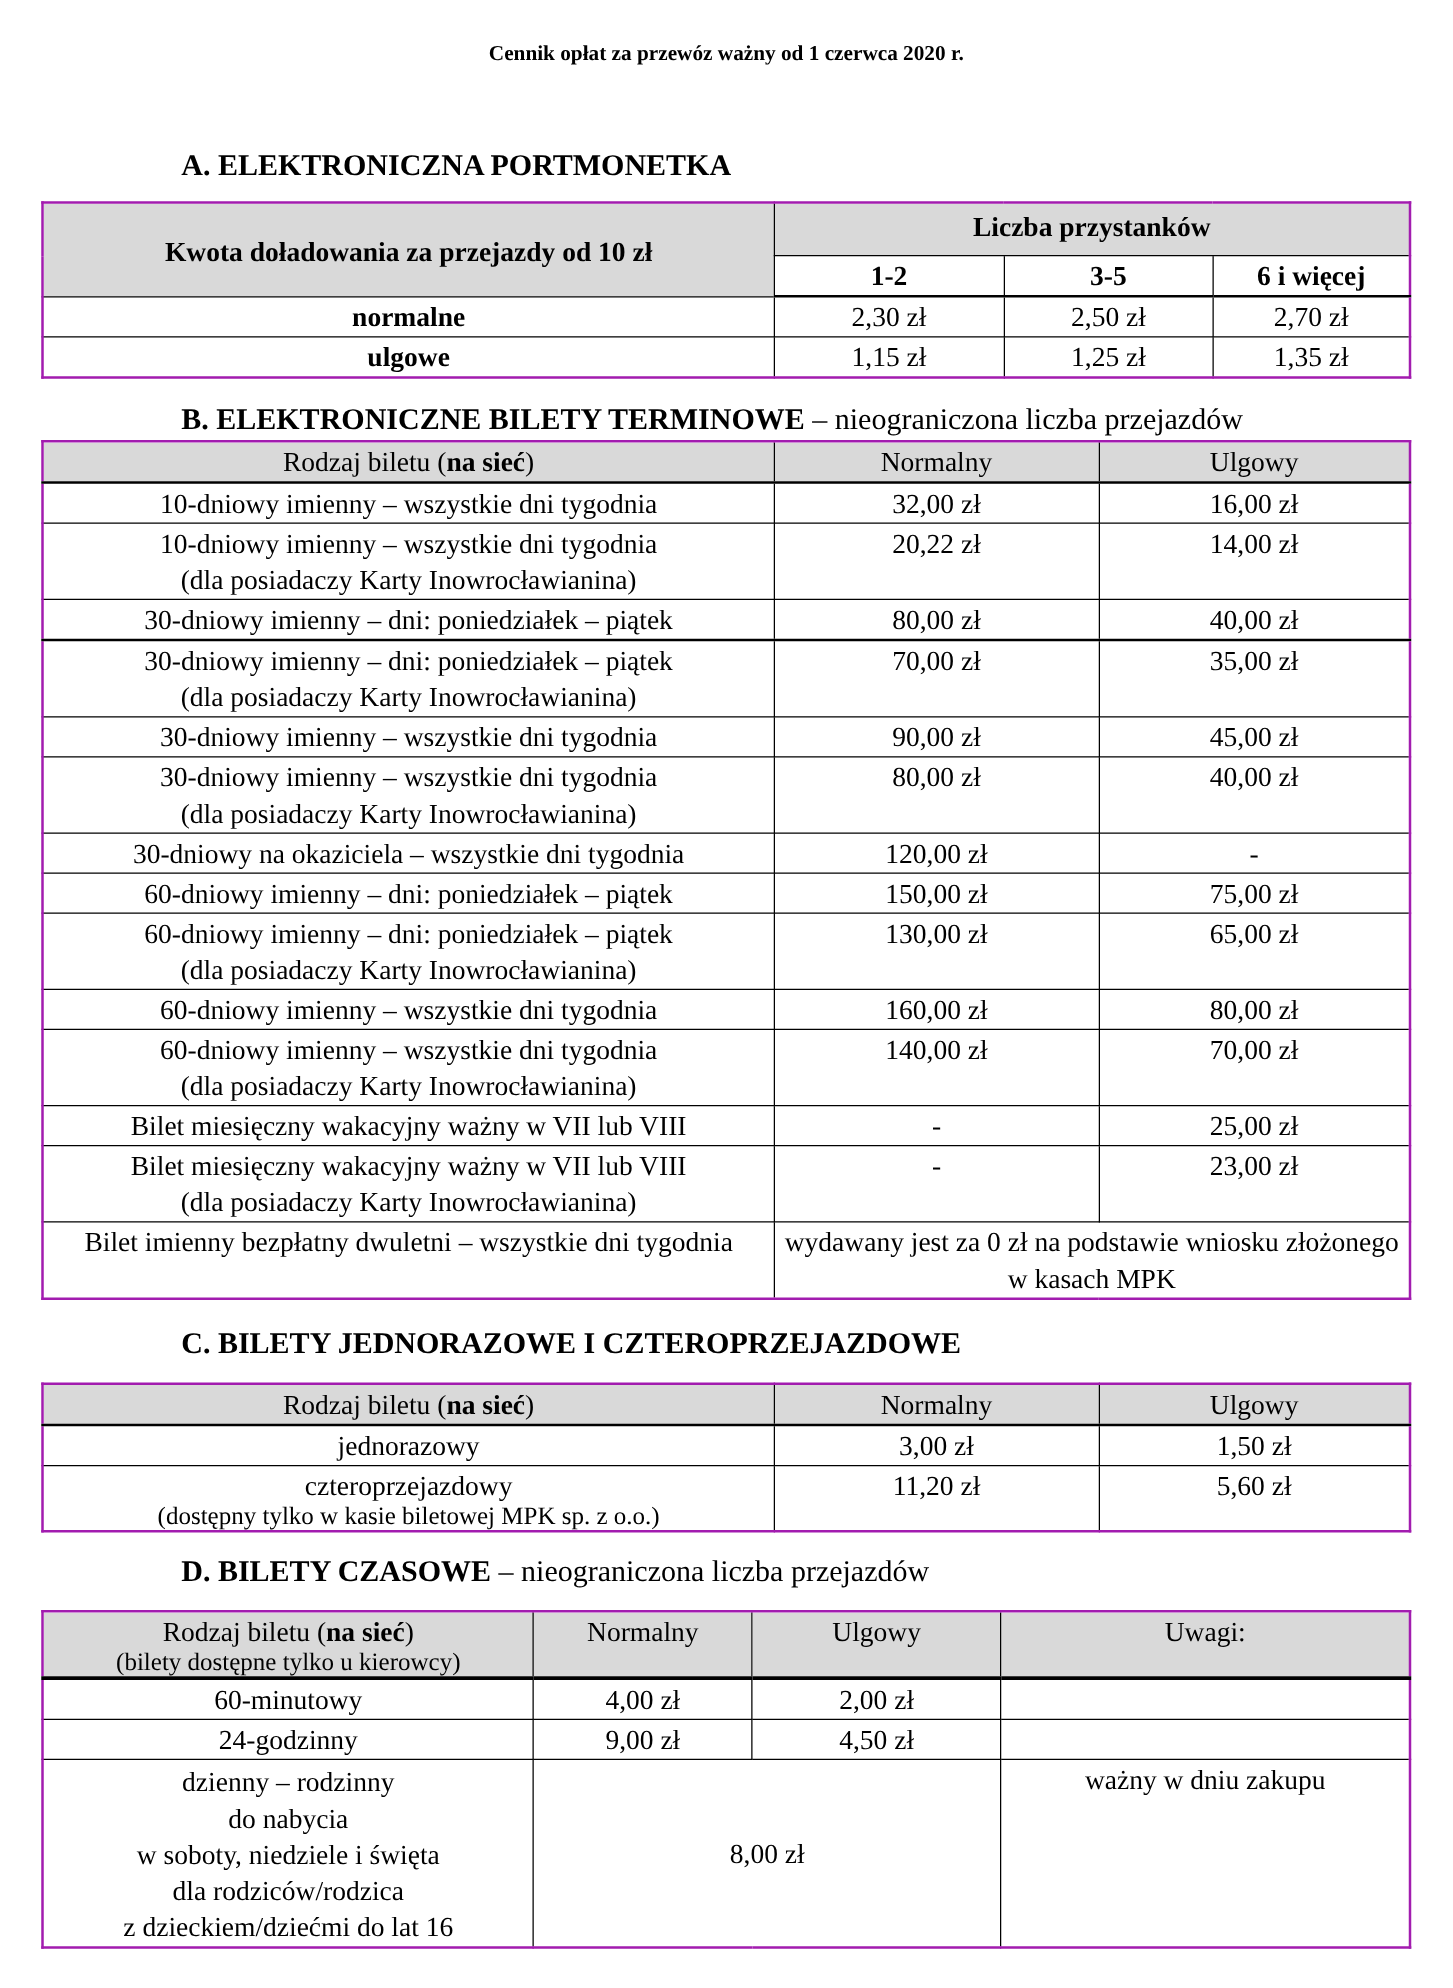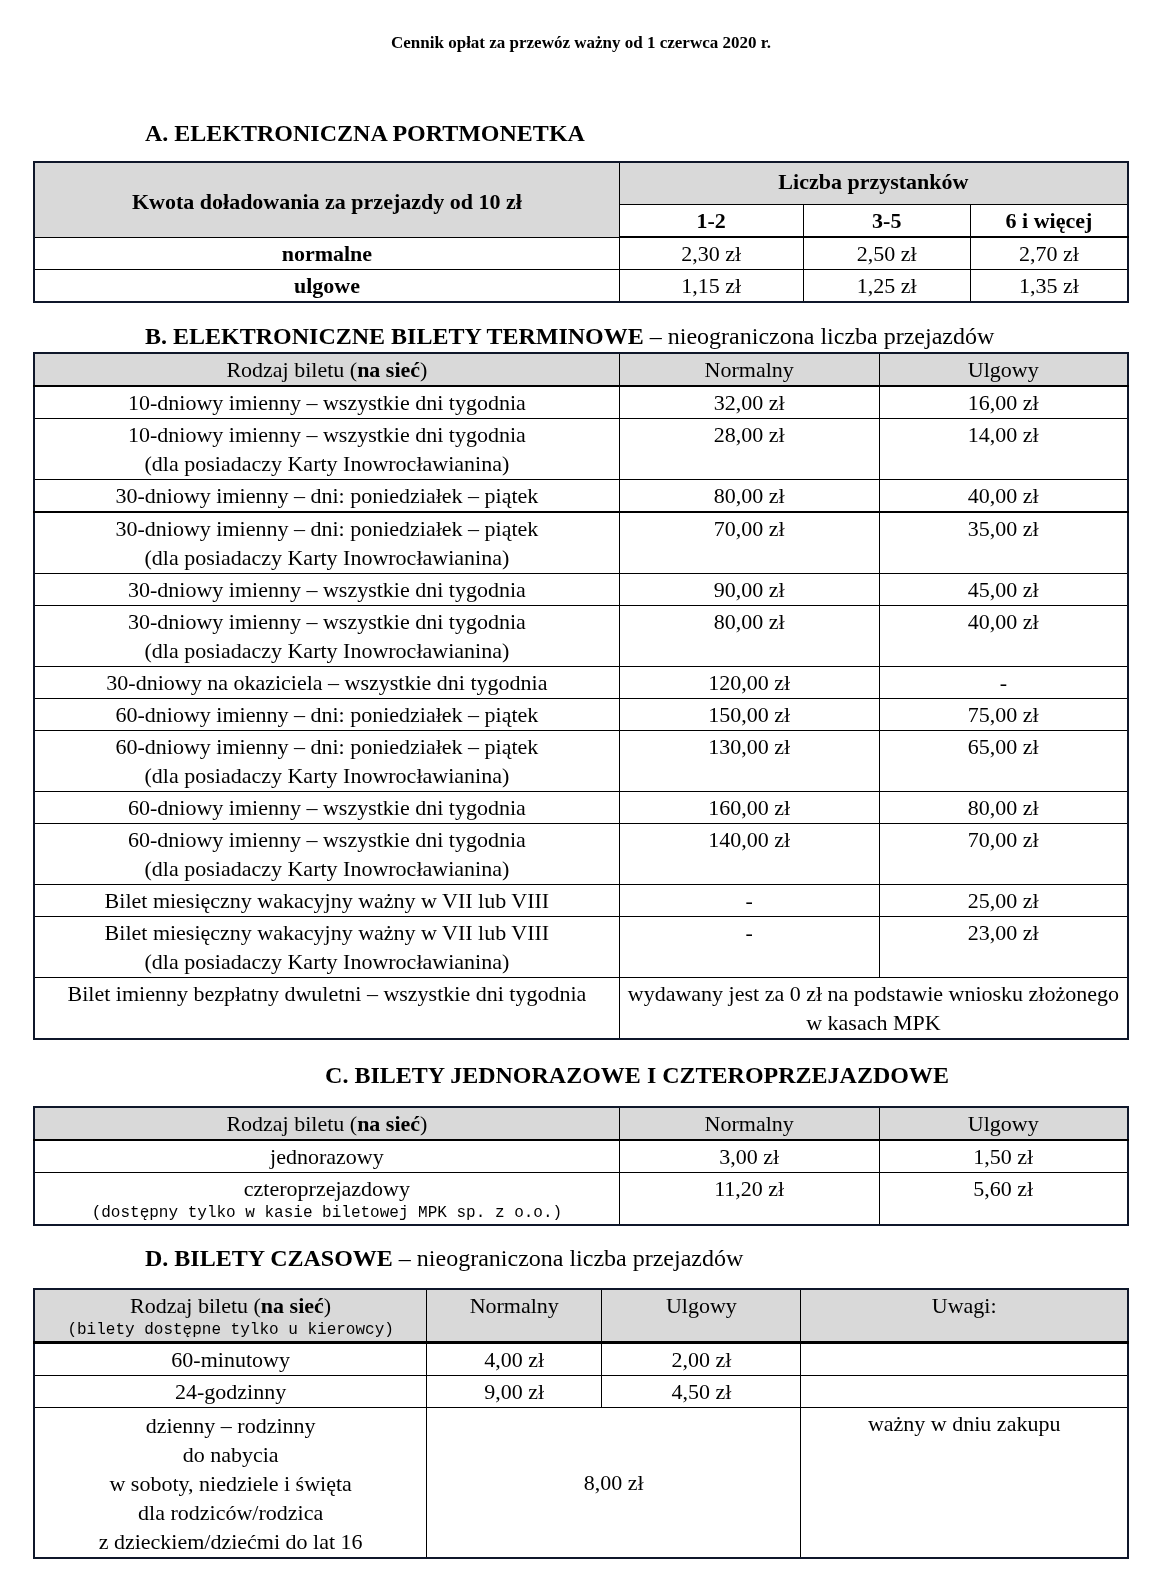--- a/index.html
+++ b/index.html
@@ -15,41 +15,41 @@
     margin:0 0 62px 0;
   }
 
   .sec{
     font-size:24px;line-height:31px;font-weight:normal;margin:0;
     text-indent:112px;
   }
   .sec .b{font-weight:bold;}
   .sec-a{margin-bottom:12px;}
   .sec-b{margin-top:18px;text-align:justify;}
-  .sec-c{margin-top:20px;margin-bottom:15px;text-align:center;}
+  .sec-c{margin-top:20px;margin-bottom:15px;}
   .sec-d{margin-top:17px;margin-bottom:14px;}
 
   table{
     border-collapse:collapse;table-layout:fixed;width:100%;
-    border:2px solid #0f172a;
+    border:2px solid #a21caf;
     padding-left:28px;
   }
   td{
     border:1px solid #000;
     font-size:22px;line-height:29px;
     padding:1px 8px;
     vertical-align:top;
     overflow:hidden;
   }
   .gray{background:#d9d9d9;}
   .c{text-align:center;}
   .l{text-align:center;}
   .bold{font-weight:bold;}
   .mid{vertical-align:middle;}
-  .small{font-size:16px;line-height:20px;display:block;font-family:Liberation Mono, monospace;}
+  .small{font-size:20px;line-height:20px;display:block;}
   .line2{display:block;}
   tr.headrow td{border-bottom:2px solid #000;}
   tr.tb td{border-bottom:2px solid #000;}
   tr.headrow-d td{border-bottom:3px solid #000;}
 
   
   .tblA tr.h1 td{height:36px;padding-top:4px;}
   .tblA tr.h2 td{height:27px;}
   .tblA tr.data td{height:27px;}
 
@@ -110,21 +110,21 @@
       <td class="gray c">Normalny</td>
       <td class="gray c">Ulgowy</td>
     </tr>
     <tr>
       <td class="l"><span>10-dniowy imienny – wszystkie dni tygodnia</span></td>
       <td class="c">32,00 zł</td>
       <td class="c">16,00 zł</td>
     </tr>
     <tr>
       <td class="l"><span>10-dniowy imienny – wszystkie dni tygodnia</span><span class="line2">(dla posiadaczy Karty Inowrocławianina)</span></td>
-      <td class="c">28,00 zł</td>
+      <td class="c">20,22 zł</td>
       <td class="c">14,00 zł</td>
     </tr>
     <tr class="tb">
       <td class="l"><span>30-dniowy imienny – dni: poniedziałek – piątek</span></td>
       <td class="c">80,00 zł</td>
       <td class="c">40,00 zł</td>
     </tr>
     <tr>
       <td class="l"><span>30-dniowy imienny – dni: poniedziałek – piątek</span><span class="line2">(dla posiadaczy Karty Inowrocławianina)</span></td>
       <td class="c">70,00 zł</td>

